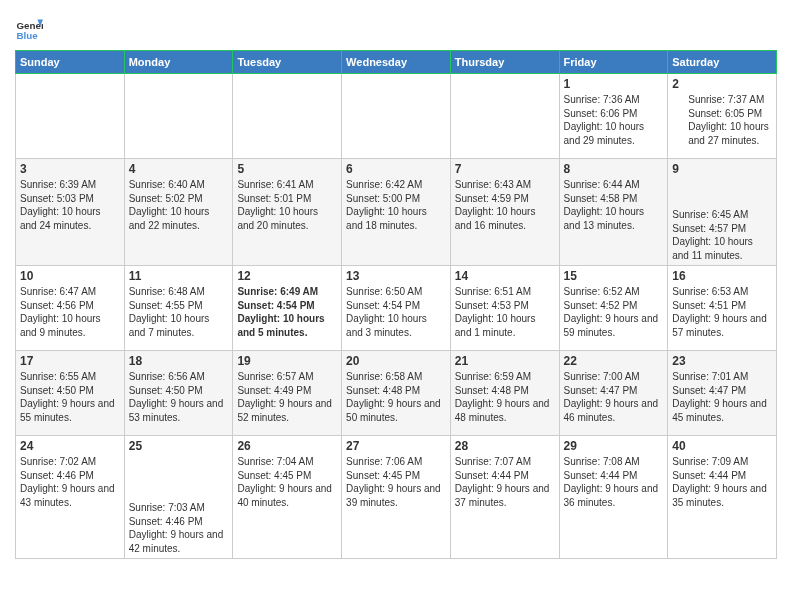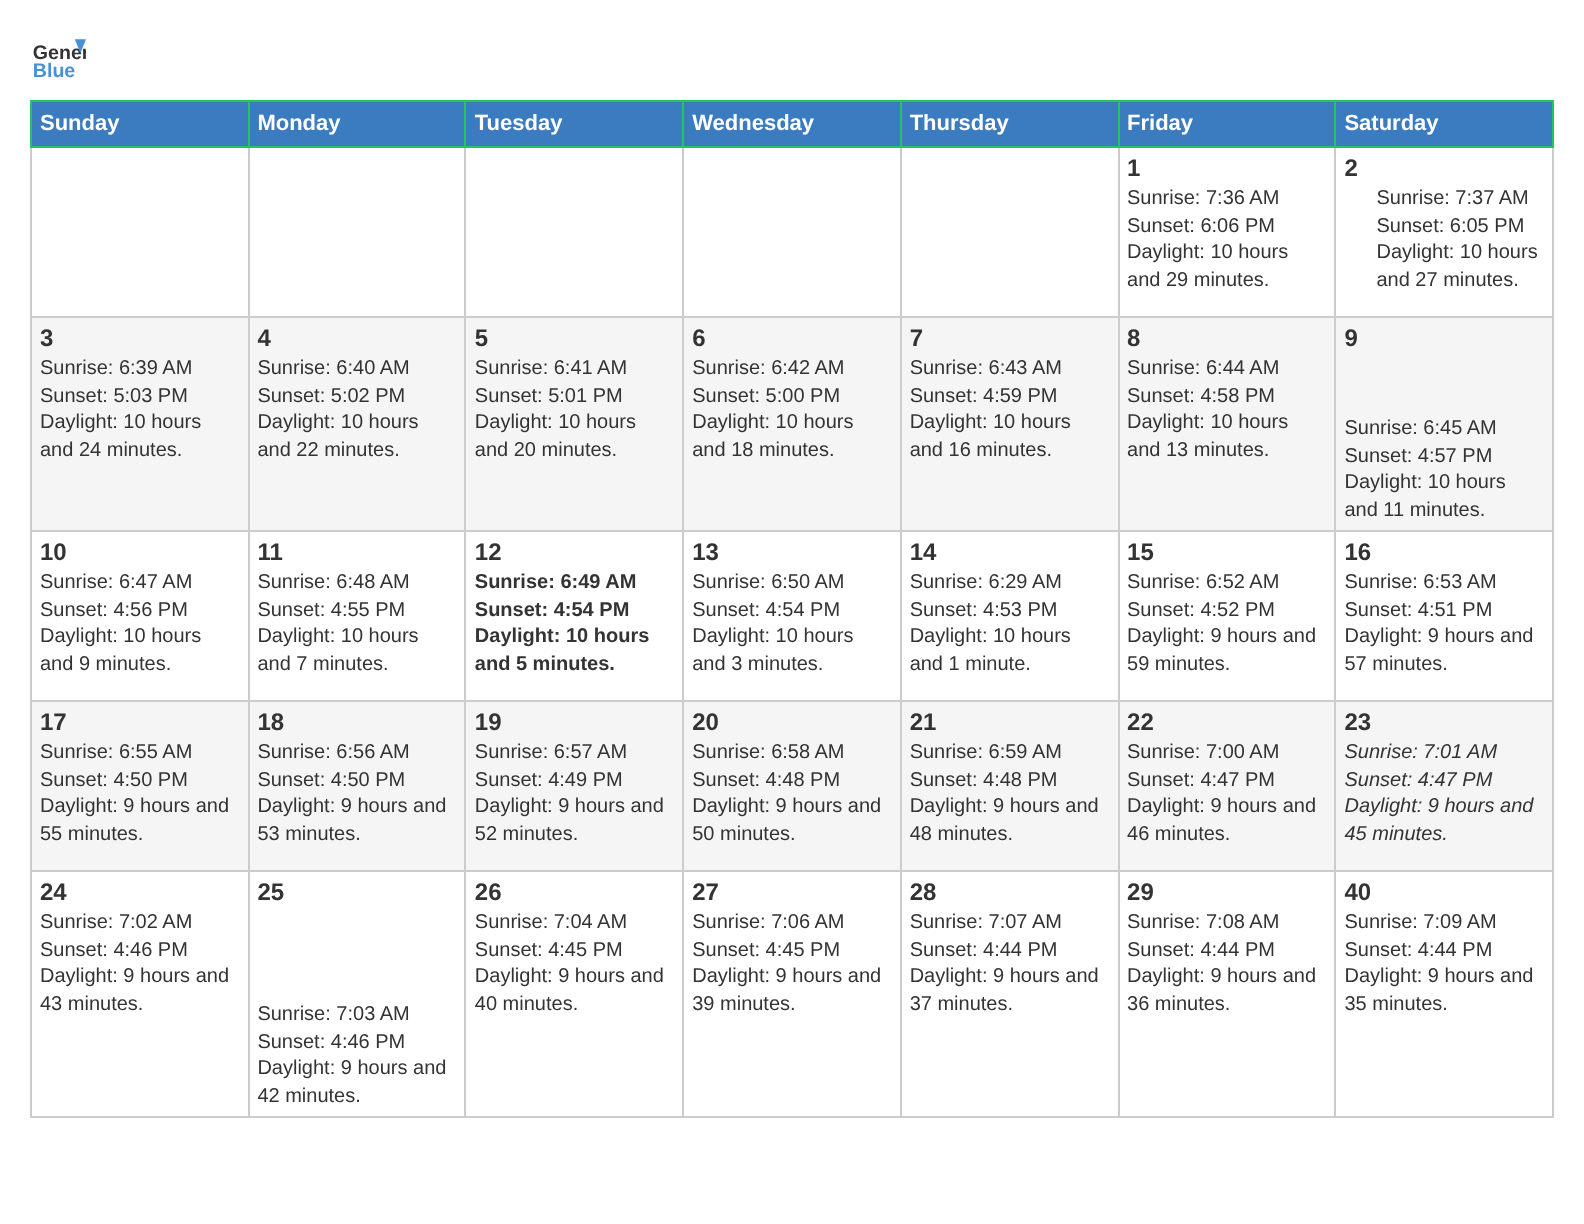--- a/index.html
+++ b/index.html
@@ -195,21 +195,21 @@
 Daylight: 10 hours and 5 minutes.</div>
         </td>
         <td>
           <span class="day-num">13</span>
           <div class="day-info" style="white-space: pre-line;">Sunrise: 6:50 AM
 Sunset: 4:54 PM
 Daylight: 10 hours and 3 minutes.</div>
         </td>
         <td>
           <span class="day-num">14</span>
-          <div class="day-info" style="white-space: pre-line;">Sunrise: 6:29 AM
+          <div class="day-info" style="white-space: pre-line;">Sunrise: 6:51 AM
 Sunset: 4:53 PM
 Daylight: 10 hours and 1 minute.</div>
         </td>
         <td>
           <span class="day-num">15</span>
           <div class="day-info" style="white-space: pre-line;">Sunrise: 6:52 AM
 Sunset: 4:52 PM
 Daylight: 9 hours and 59 minutes.</div>
         </td>
         <td>
@@ -251,21 +251,21 @@
 Daylight: 9 hours and 48 minutes.</div>
         </td>
         <td>
           <span class="day-num">22</span>
           <div class="day-info" style="white-space: pre-line;">Sunrise: 7:00 AM
 Sunset: 4:47 PM
 Daylight: 9 hours and 46 minutes.</div>
         </td>
         <td>
           <span class="day-num">23</span>
-          <div class="day-info" style="white-space: pre-line; font-style: italic;">Sunrise: 7:01 AM
+          <div class="day-info" style="white-space: pre-line;">Sunrise: 7:01 AM
 Sunset: 4:47 PM
 Daylight: 9 hours and 45 minutes.</div>
         </td>
       </tr>
       <tr>
         <td>
           <span class="day-num">24</span>
           <div class="day-info" style="white-space: pre-line;">Sunrise: 7:02 AM
 Sunset: 4:46 PM
 Daylight: 9 hours and 43 minutes.</div>

